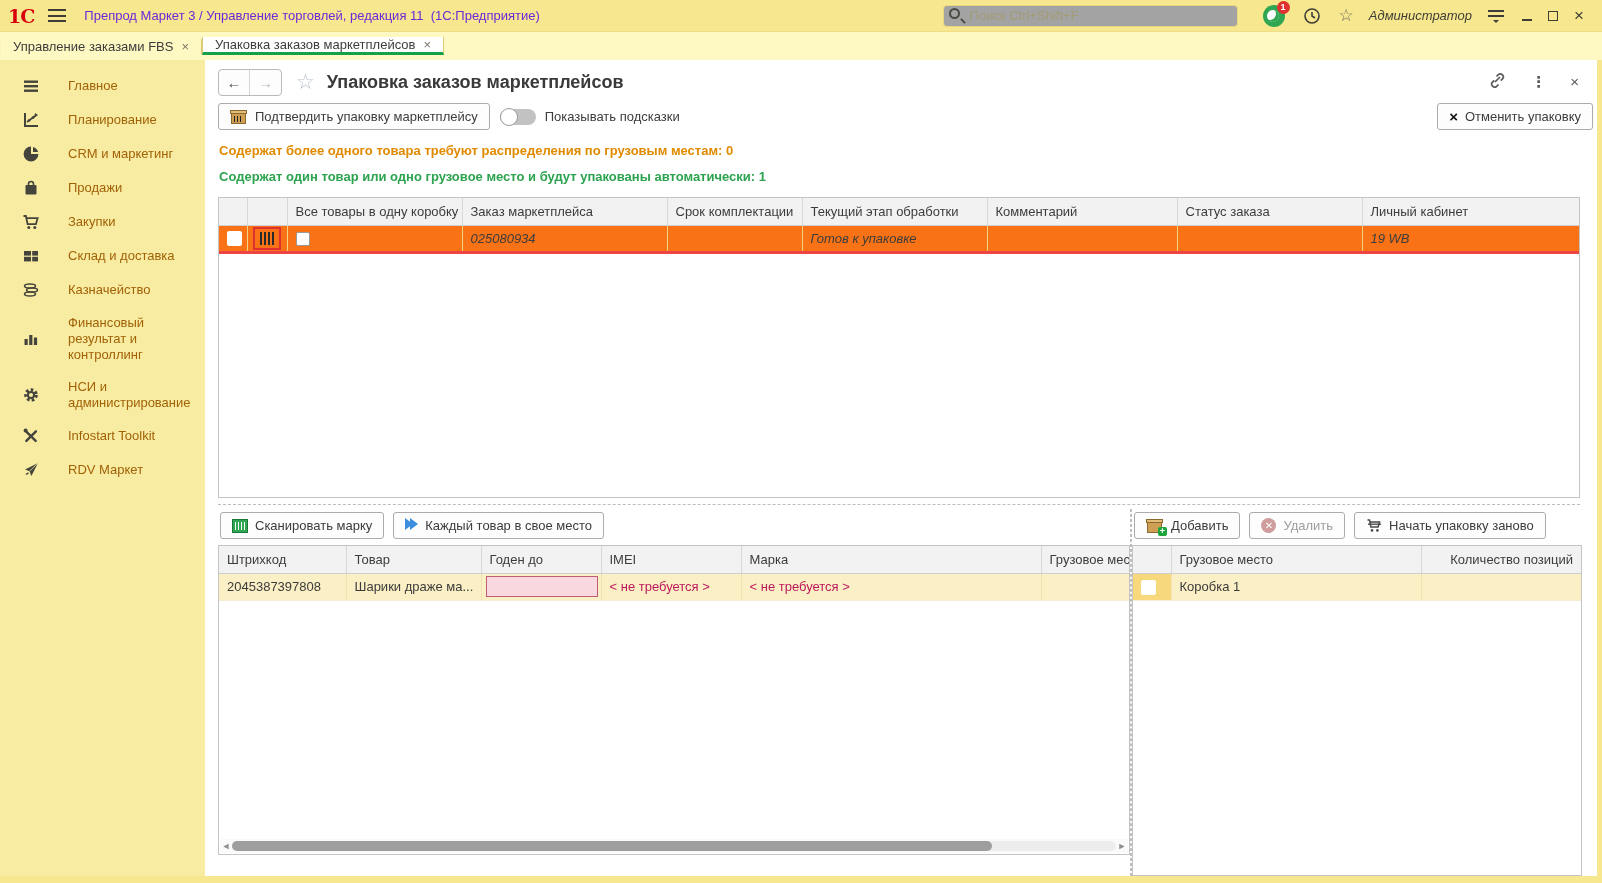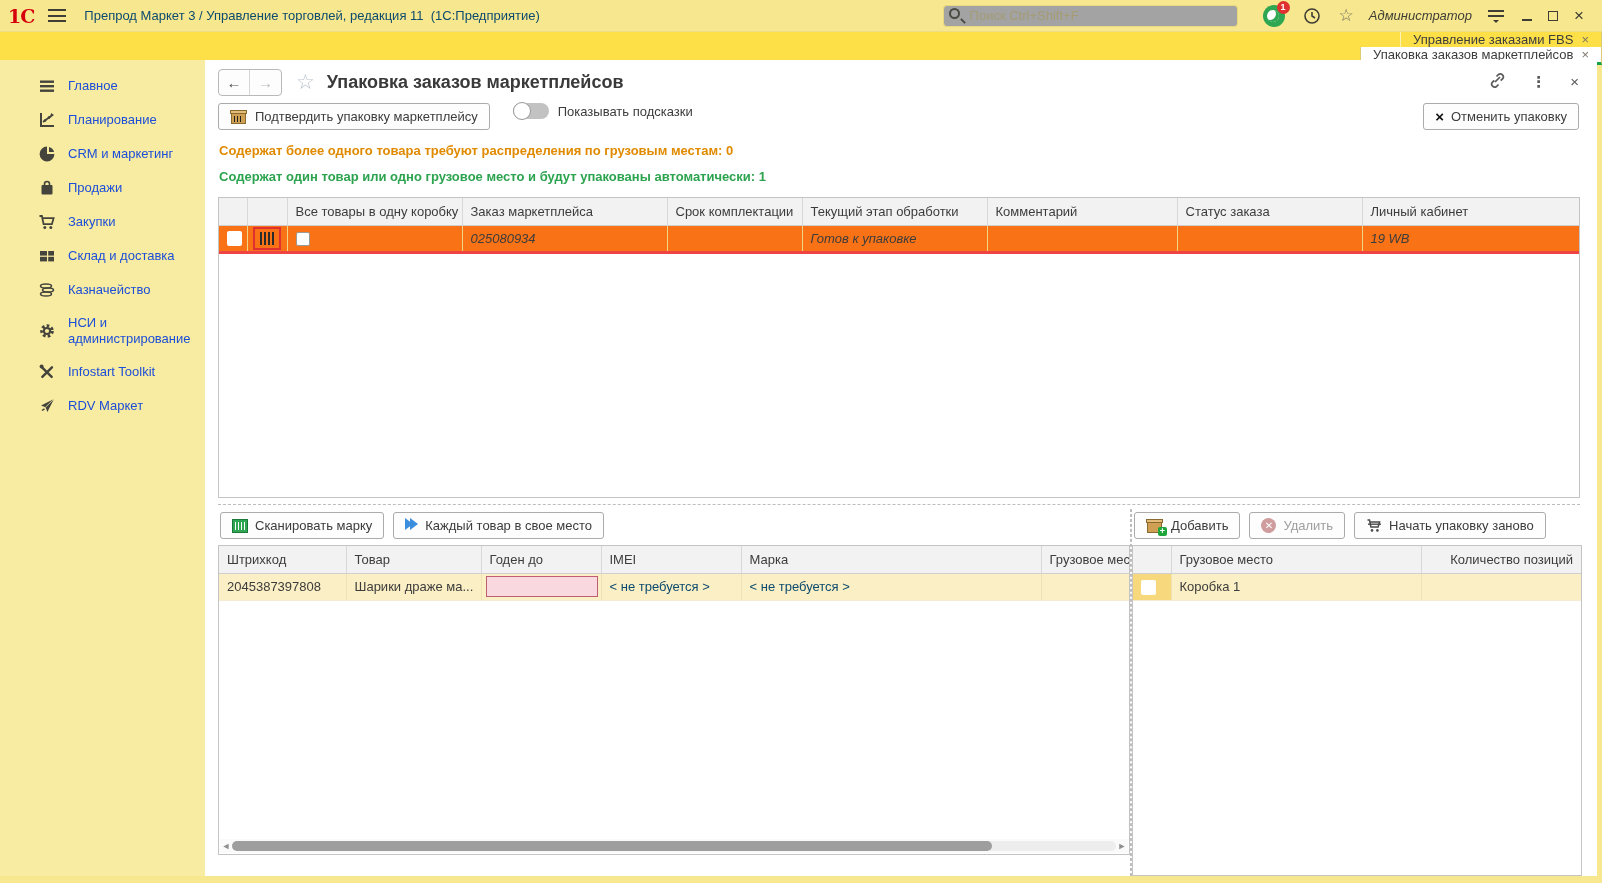--- a/index.html
+++ b/index.html
@@ -5,67 +5,67 @@
   * { margin:0; padding:0; box-sizing:border-box; }
   html,body { background:#888; }
   body { font-family:"Liberation Sans","DejaVu Sans",sans-serif; font-size:13px; color:#3c3c3c; }
   .app { position:relative; width:1602px; height:883px; background:#f7e78e; overflow:hidden; }
 
   
   .titlebar { position:absolute; top:0; left:0; width:100%; height:32px; background:#f7e78e; display:flex; align-items:center; padding:0 10px 0 8px; border-bottom:1px solid #eedd85; }
   .logo { color:#d6000d; font-weight:bold; font-size:19px; letter-spacing:-1px; font-family:"DejaVu Serif",serif; margin-right:14px; }
   .hamburger { width:18px; height:13px; display:flex; flex-direction:column; justify-content:space-between; margin-right:18px; cursor:pointer; }
   .hamburger span { display:block; height:2px; background:#3e3e36; }
-  .app-title { color:#0c4a6e; white-space:pre;text-align:right; }
+  .app-title { color:#6d28d9; white-space:pre;text-align:right; }
   .tb-spacer { flex:1; }
   .search-box { position:relative; width:295px; height:22px; margin-right:16px; }
   .search-box input { width:100%; height:100%; border:1px solid #e8d87f; border-radius:4px; background:#a3a3a3; padding:0 6px 0 26px; font-size:13px; color:#55503a; outline:none; font-family:inherit; }
   .search-box input::placeholder { color:#a39c75; }
   .search-glyph { position:absolute; left:6px; top:3px; width:11px; height:11px; border:2px solid #4a4a42; border-radius:50%; }
   .search-glyph::after { content:""; position:absolute; left:9px; top:10px; width:6px; height:2px; background:#4a4a42; transform:rotate(45deg); }
   .tb-ico { display:flex; align-items:center; justify-content:center; margin:0 9px; cursor:pointer; }
   .notif { position:relative; width:22px; height:22px; }
   .notif .ball { width:22px; height:22px; border-radius:50%; background:#2ea652; position:relative; overflow:hidden; }
   .notif .ball::after { content:""; position:absolute; left:4px; top:5px; width:12px; height:12px; border-radius:50%; background:#fff; box-shadow:inset -3px -2px 0 #2ea652; }
   .notif .badge { position:absolute; top:-4px; right:-5px; min-width:13px; height:13px; border-radius:7px; background:#e03131; color:#fff; font-size:9px; font-weight:bold; display:flex; align-items:center; justify-content:center; padding:0 3px; }
   .star-glyph { font-size:17px; color:#6e6e64; }
   .user-name { color:#3e3e36; margin:0 6px;font-style:italic; }
   .win-btn { width:26px; display:flex; align-items:center; justify-content:center; color:#3e3e36; font-size:14px; cursor:pointer; }
   .win-max { width:10px; height:10px; border:1.5px solid #3e3e36; display:inline-block; }
   .min-bar { display:inline-block; width:10px; height:2px; background:#3e3e36; margin-top:8px; }
 
   
-  .tabbar { position:absolute; top:32px; left:0; width:100%; height:28px; background:#fde047; display:flex; align-items:flex-end;flex-direction:column; }
+  .tabbar { position:absolute; top:32px; left:0; width:100%; height:28px; background:#fef9c3; display:flex; align-items:center; }
   .tab { display:flex; align-items:center; gap:8px; padding:0 12px; border-right:1px solid #ddcb74; border-left:1px solid #fdf3b8; color:#3c3c3c; cursor:pointer; }
   .tab .x { color:#7b7668; font-size:13px; }
   .tab.active { background:#ffffff; border-bottom:3px solid #15a04a; border-left:1px solid #ddcb74; }
 
   
   .sidebar { position:absolute; top:60px; left:0; width:205px; bottom:7px; background:#f8eca2; padding-top:9px; overflow:hidden; }
-  .side-item { display:flex; align-items:center; gap:12px; padding:8px 10px 8px 38px; cursor:pointer; color:#1d4ed8; line-height:16px; }
+  .side-item { display:flex; align-items:center; gap:28px; padding:8px 10px 8px 22px; cursor:pointer; color:#a16207; line-height:16px; }
   .side-item svg { flex:0 0 18px; }
 
   
   .main { position:absolute; top:60px; left:205px; right:5px; bottom:7px; background:#fff; overflow:hidden; }
 
   .page-header { position:absolute; top:7px; left:13px; height:30px; display:flex; align-items:center; }
   .navgrp { display:flex; border:1px solid #b9b9b9; border-radius:4px; overflow:hidden; background:#fdfdfd; }
   .navbtn { width:31px; height:25px; display:flex; align-items:center; justify-content:center; font-size:15px; cursor:pointer; }
   .navbtn.back { color:#4c4c4c; border-right:1px solid #d6d6d6; }
   .navbtn.fwd { color:#b9b9b9; }
   .fav-star { font-size:21px; color:#b8c2cc; margin:0 12px 0 14px; cursor:pointer; }
   .page-title { font-size:18px; font-weight:bold; color:#3a3a3a; }
 
   .page-actions { position:absolute; top:12px; right:18px; display:flex; align-items:center; gap:24px; }
   .pa { color:#5a5a5a; cursor:pointer; font-size:15px; line-height:1; }
 
   .btn { display:inline-flex; align-items:center; gap:7px; height:27px; padding:0 11px; background:#fdfdfd; border:1px solid #ababab; border-radius:3px; cursor:pointer; white-space:nowrap; color:#3c3c3c; }
   .btn.disabled { color:#9e9e9e; cursor:default; }
 
-  .toolbar { position:absolute; top:43px; left:13px; right:18px; display:flex; align-items:flex-start; gap:13px; }
+  .toolbar { position:absolute; top:43px; left:13px; right:4px; display:flex; align-items:center; }
   .toggle-wrap { display:flex; align-items:center; gap:9px; margin-left:10px; cursor:pointer; }
   .toggle { width:36px; height:16px; border-radius:8px; background:#c2c2c2; position:relative; }
   .toggle .knob { position:absolute; left:0; top:-1px; width:18px; height:18px; border-radius:50%; background:#fff; border:1px solid #9a9a9a; }
   .cancel-btn { margin-left:auto; }
   .bold-x { font-weight:bold; font-size:15px; color:#111; }
 
   .msg { position:absolute; left:14px; font-weight:bold; }
   .msg.orange { top:83px; color:#e08a00; }
   .msg.green { top:109px; color:#2ca34f; }
 
@@ -78,21 +78,21 @@
   .orders-frame { top:137px; left:13px; width:1362px; height:301px; }
   .row-gold td { background:#f97316; border-right:1px solid #eed684; border-bottom:3px solid #ef4444;font-style:italic; }
   .row-soft td { background:#fbefc5; border-right:1px solid #efe2b4; border-bottom:1px solid #f4ecd4; }
   .row-gold td:last-child, .row-soft td:last-child { border-right:none; }
 
   .cb { width:15px; height:15px; background:#fff; border-radius:2px; display:inline-block; vertical-align:middle; }
   .cb.bordered { border:1px solid #9a9a9a; width:14px; height:14px; }
   .focus-red { display:inline-flex; align-items:center; justify-content:center; width:28px; height:23px; border:2px solid #e03131; }
 
   .pink-input { width:112px; height:21px; background:#f9d9df; border:1px solid #be5e72; display:inline-block; vertical-align:middle; }
-  .dim { color:#0c4a6e; }
+  .dim { color:#be185d; }
 
   
   .bottom { position:absolute; top:444px; left:13px; right:17px; bottom:0; border-top:1px dashed #bdbdbd; padding-top:4px; display:flex; }
   .panel-left { width:912px; position:relative; }
   .splitter { width:15px; border-left:1px dashed #bdbdbd; border-right:1px dashed #bdbdbd; margin:0 0; height:367px; }
   .panel-right { width:450px; position:relative; margin-left:0; }
   .panel-btns { display:flex; gap:9px; margin:3px 0 6px 2px; align-items:center; }
   .items-frame { position:relative; width:912px; height:310px; border:1px solid #c4c4c4; overflow:hidden; }
   .pack-frame { position:relative; width:450px; height:331px; border:1px solid #c4c4c4; overflow:hidden; }
 
@@ -225,20 +225,28 @@
         </svg>
       <span>Склад и доставка</span>
     </div>
     <div class="side-item">
       <svg width="18" height="18" viewBox="0 0 18 18">
           <ellipse cx="8" cy="5" rx="5.5" ry="2" fill="none" stroke="#44443c" stroke-width="1.5"></ellipse>
           <ellipse cx="10" cy="9" rx="5.5" ry="2" fill="none" stroke="#44443c" stroke-width="1.5"></ellipse>
           <ellipse cx="8" cy="13" rx="5.5" ry="2" fill="none" stroke="#44443c" stroke-width="1.5"></ellipse>
         </svg>
       <span>Казначейство</span>
+    </div>
+    <div class="side-item">
+      <svg width="18" height="18" viewBox="0 0 18 18">
+          <rect x="2.5" y="9" width="3.2" height="6" fill="#44443c"></rect>
+          <rect x="7.2" y="5" width="3.2" height="10" fill="#44443c"></rect>
+          <rect x="11.9" y="7.5" width="3.2" height="7.5" fill="#44443c"></rect>
+        </svg>
+      <span>Финансовый результат и контроллинг</span>
     </div>
     <div class="side-item">
       <svg width="18" height="18" viewBox="0 0 18 18">
           <circle cx="9" cy="9" r="5.3" fill="none" stroke="#44443c" stroke-width="3" stroke-dasharray="2.6 2.2"></circle>
           <circle cx="9" cy="9" r="3.1" fill="none" stroke="#44443c" stroke-width="2"></circle>
         </svg>
       <span>НСИ и администрирование</span>
     </div>
     <div class="side-item">
       <svg width="18" height="18" viewBox="0 0 18 18">

